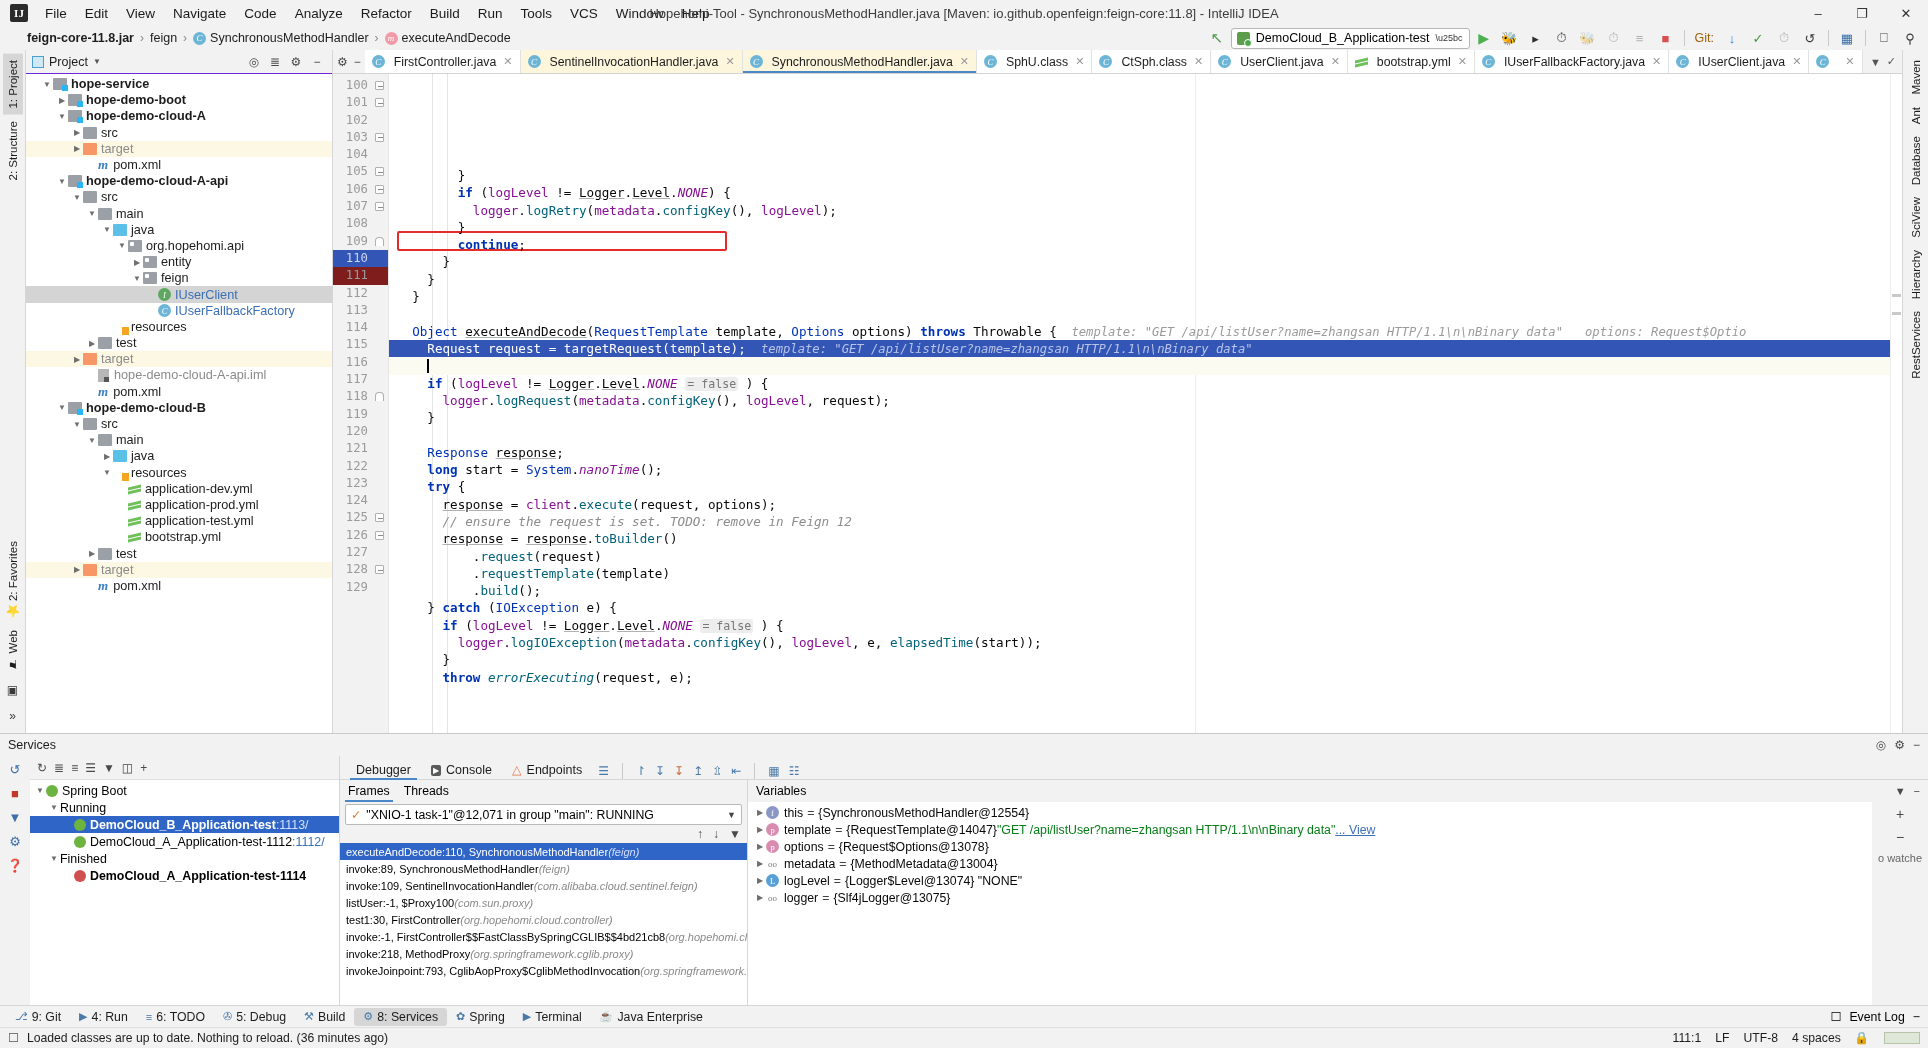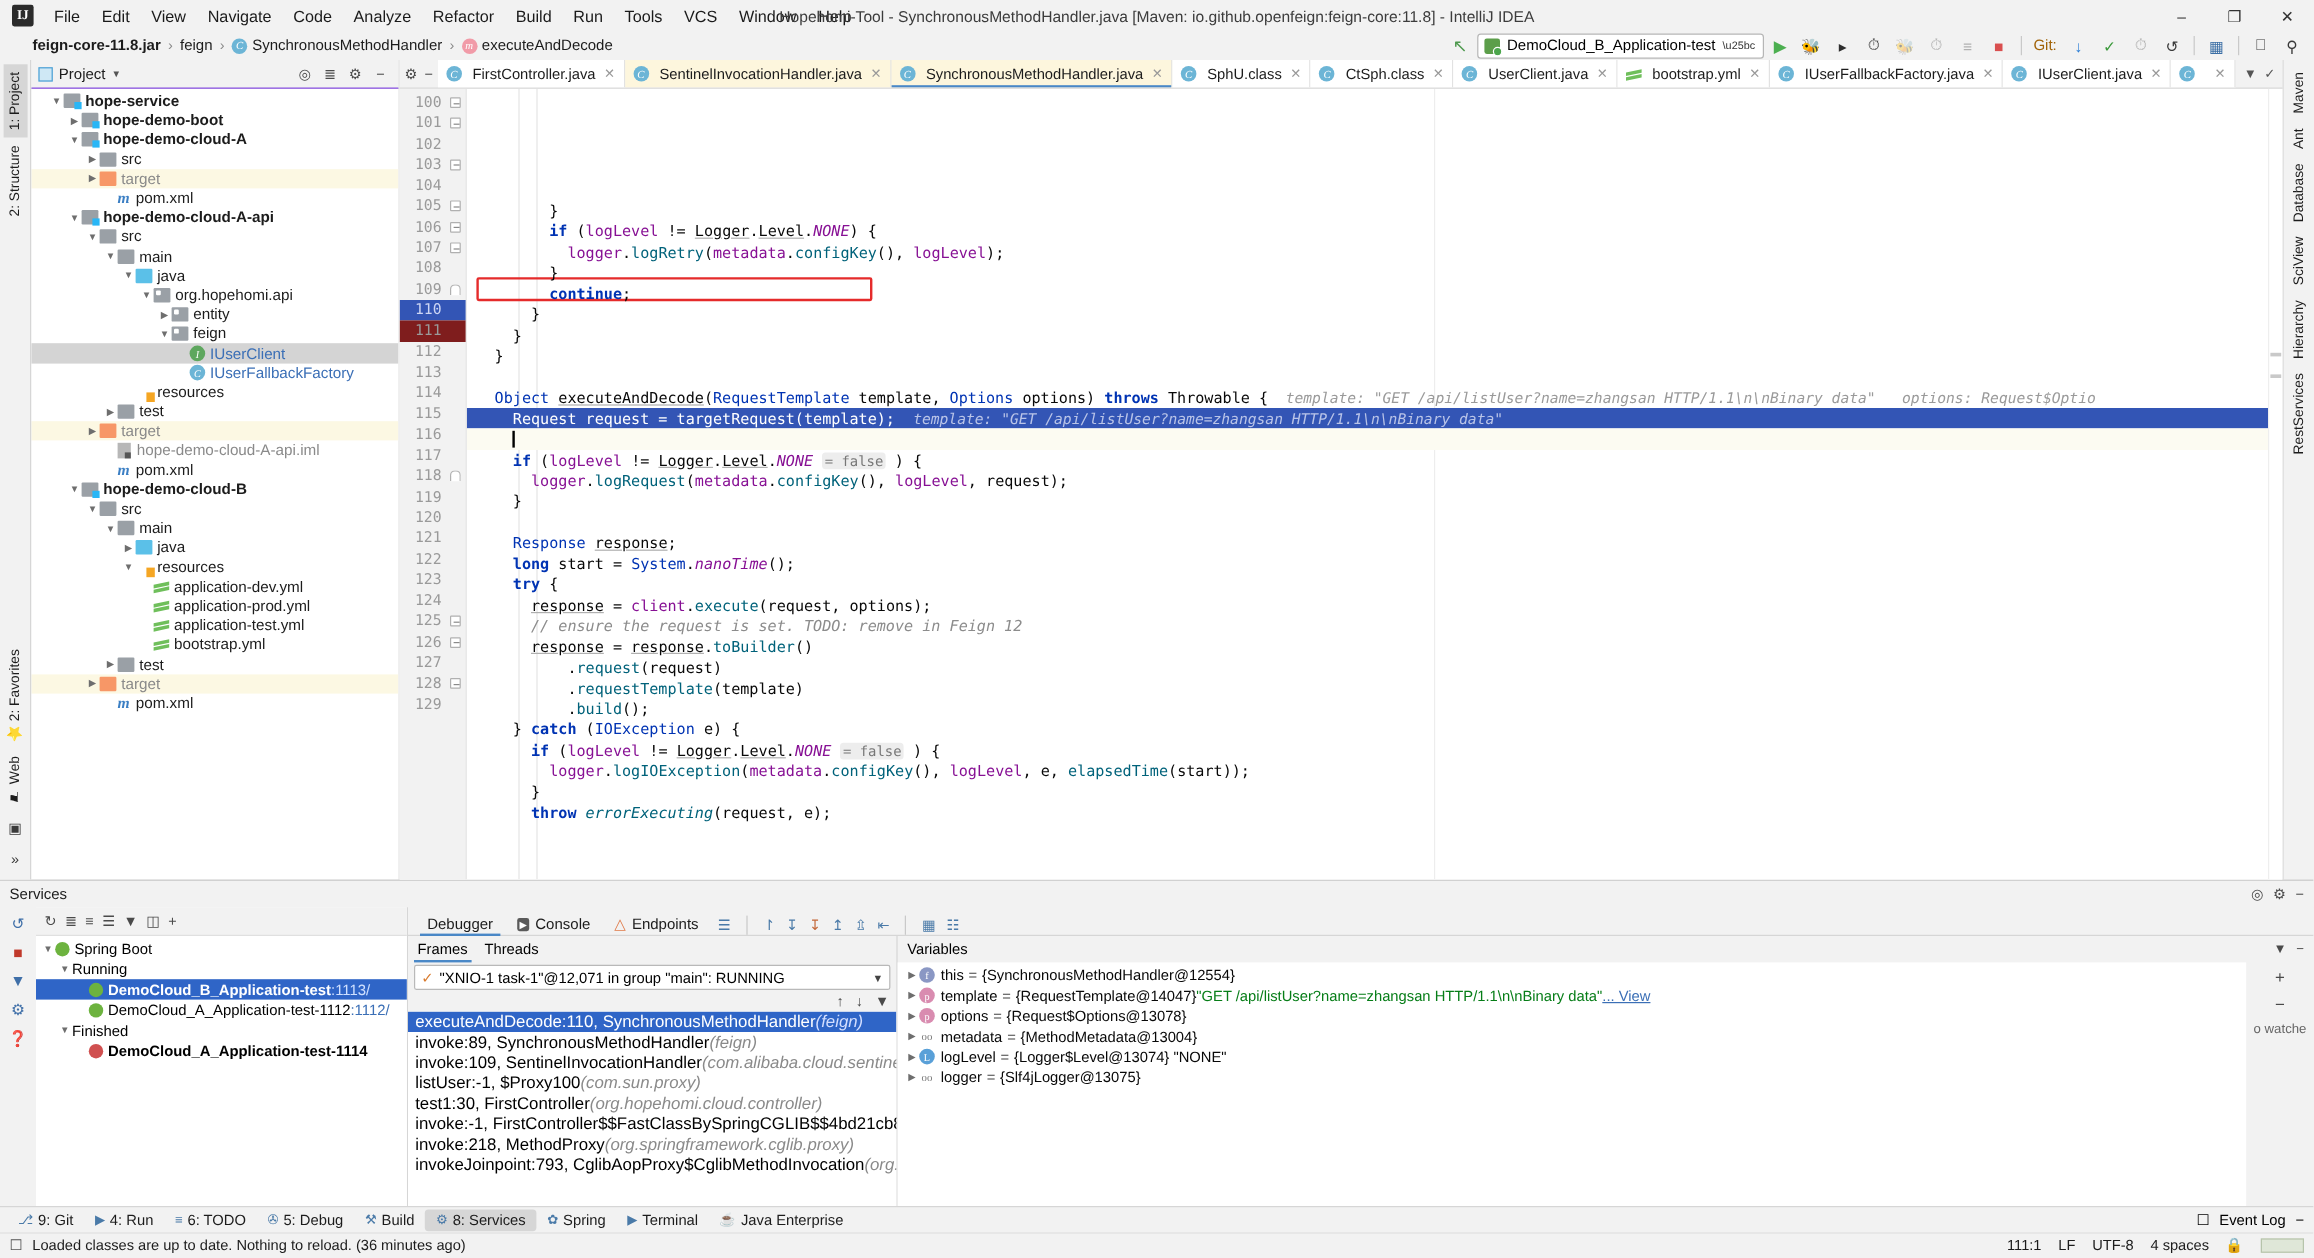--- a/index.html
+++ b/index.html
@@ -255,21 +255,21 @@
   .ft-head{ height:22px; display:flex; align-items:center; gap:14px; padding:0 8px; font-size:12.3px; flex:none;}
   .ft-head .t.sel{ position:relative; }
   .ft-head .t.sel:after{content:'';position:absolute;left:-3px;right:-3px;bottom:-4px;height:2px;background:#4a88c7;}
   .thread-sel{
     margin:2px 5px; height:21px; background:#fff; border:1px solid #b9b9b9; border-radius:2px;
     display:flex; align-items:center; padding:0 5px; gap:5px; font-size:12.3px;
   }
   .thread-sel .ck{ color:#d97b2e; }
   .thread-sel .ar{ margin-left:auto; font-size:9px; color:#444; }
   .frame-list{ flex:1; background:#fff; overflow:hidden; }
-  .frow{ height:17px; display:flex; align-items:flex-start; font-size:14px; padding:0 6px; white-space:nowrap;}
+  .frow{ height:17px; display:flex; align-items:center; font-size:11px; padding:0 6px; white-space:nowrap;}
   .frow.sel{ background:#2f65c7; color:#fff;}
   .frow .pkg{ color:#8a8a8a; font-style:italic;}
   .frow.sel .pkg{ color:#d3deff; }
 
   .vars-col{ flex:1; display:flex; flex-direction:column; min-width:0;}
   .vars-head{ height:22px; display:flex; align-items:center; padding:0 8px; font-size:12.3px; flex:none; }
   .vars-head .right{margin-left:auto;display:flex;gap:8px;color:#4a4a4a;font-size:11px;}
   .vars-list{ flex:1; background:#fff; overflow:hidden; padding-top:2px;}
   .vrow{ height:17px; display:flex; align-items:center; font-size:12.3px; white-space:nowrap; padding-left:6px;}
   .vtri{ width:12px; text-align:center; font-size:8px; color:#6e6e6e; flex:none;}

